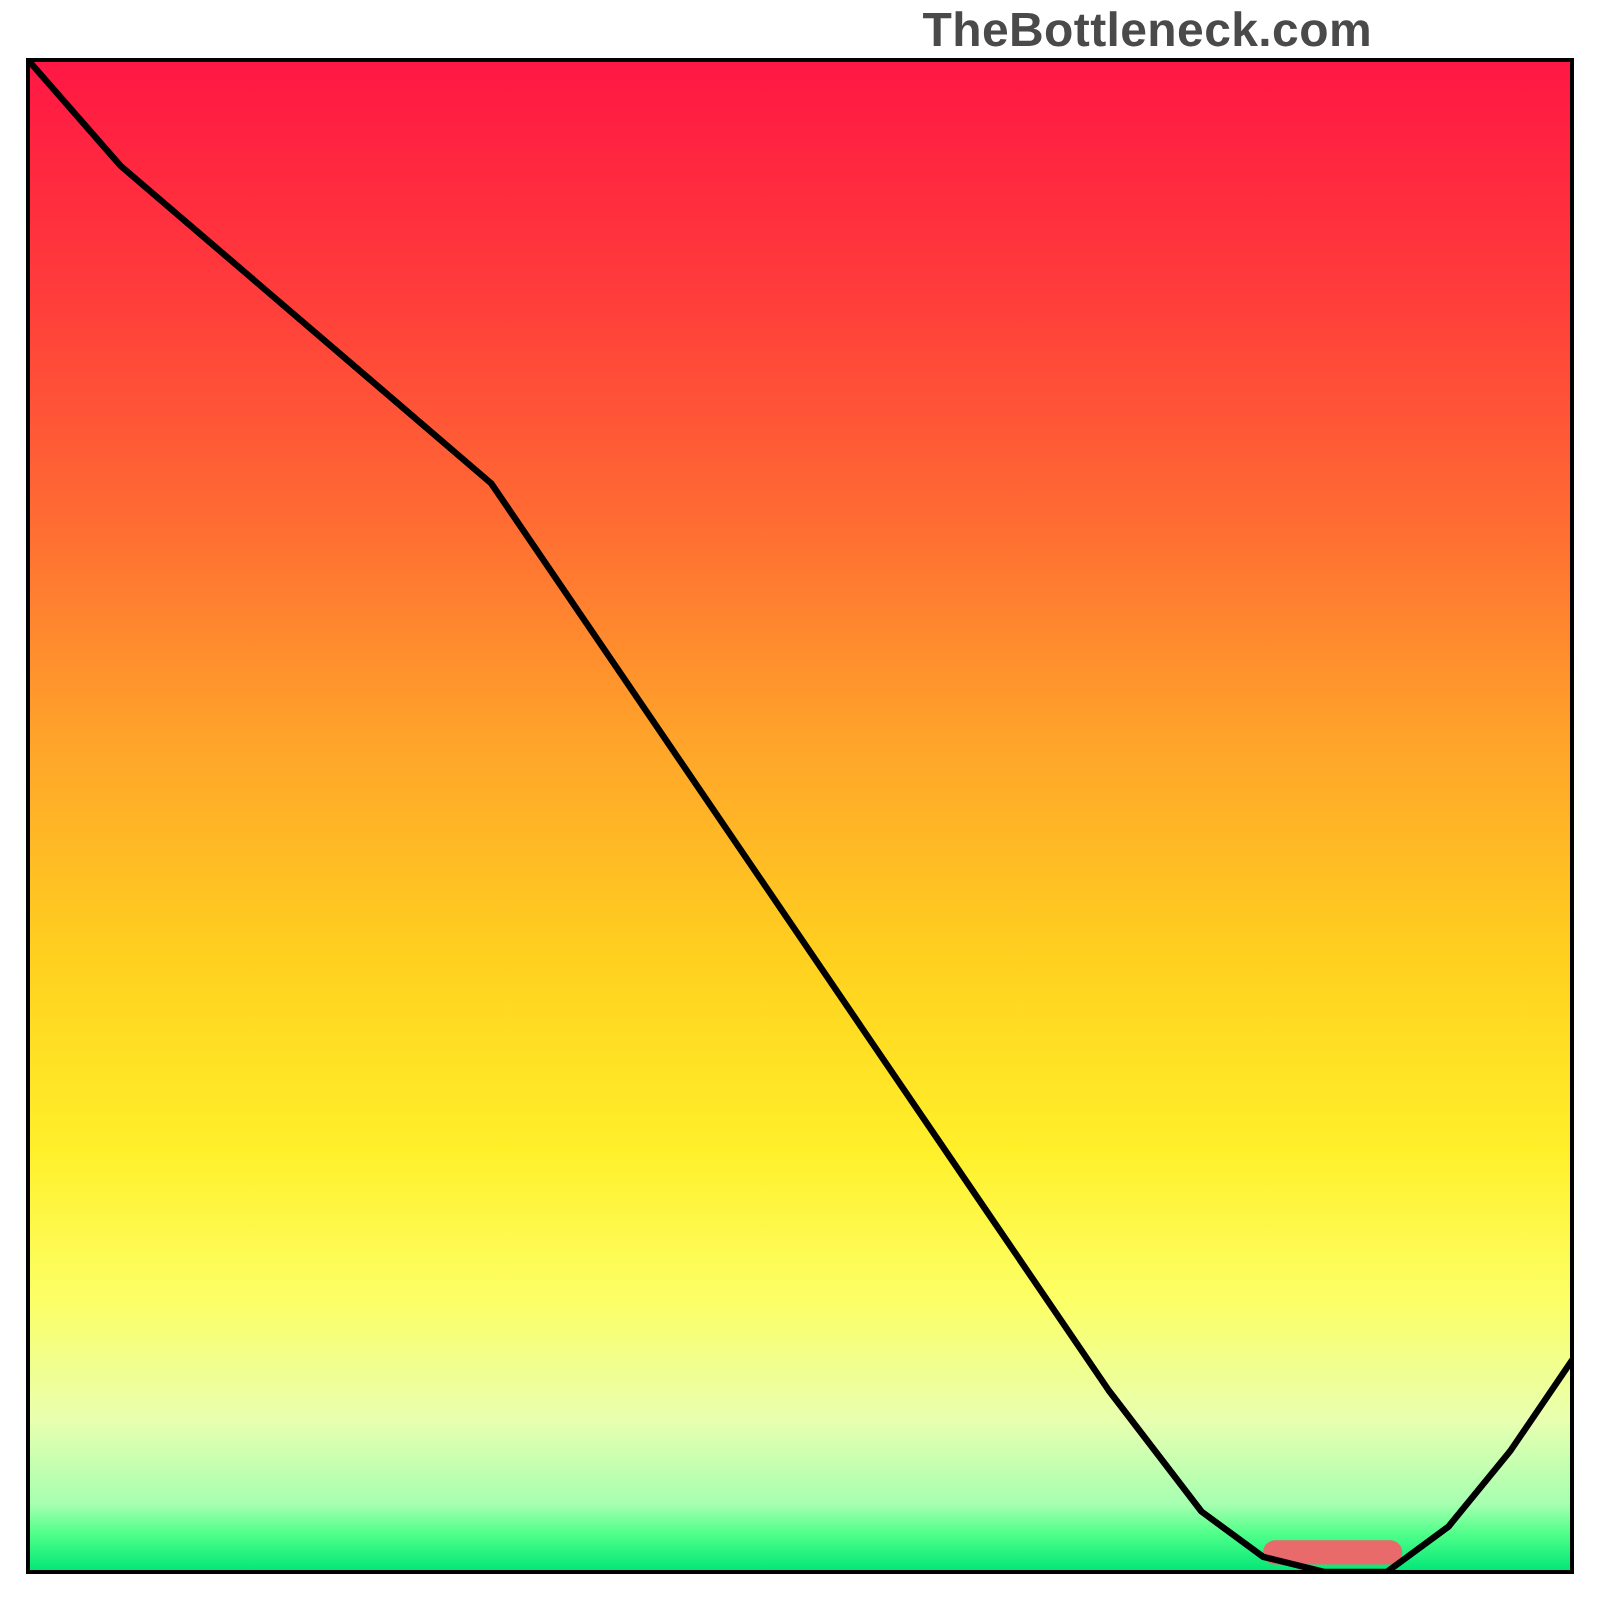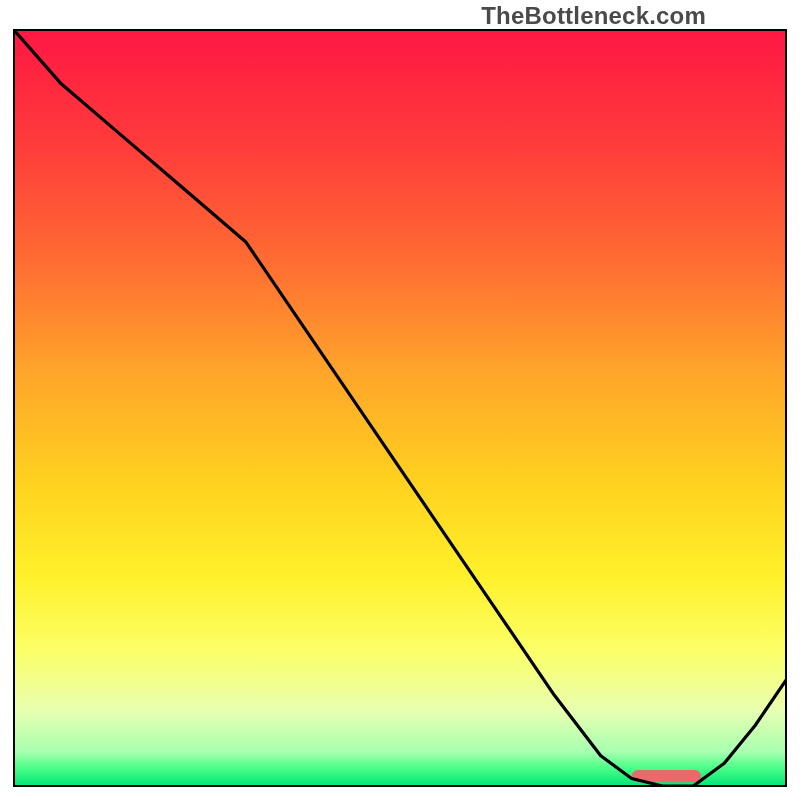--- a/index.html
+++ b/index.html
@@ -8,21 +8,20 @@
     width: 800px;
     height: 800px;
     overflow: hidden;
     background: #fff;
     font-family: Arial, Helvetica, sans-serif;
   }
   .stage {
     position: relative;
     width: 696px;
     height: 800px;
-    padding-left: 20px;
   }
   .watermark {
     position: absolute;
     top: 2px;
     right: 10px;
     color: #4a4a4a;
     font-size: 24px;
     font-weight: bold;
     letter-spacing: 0.2px;
     user-select: none;

